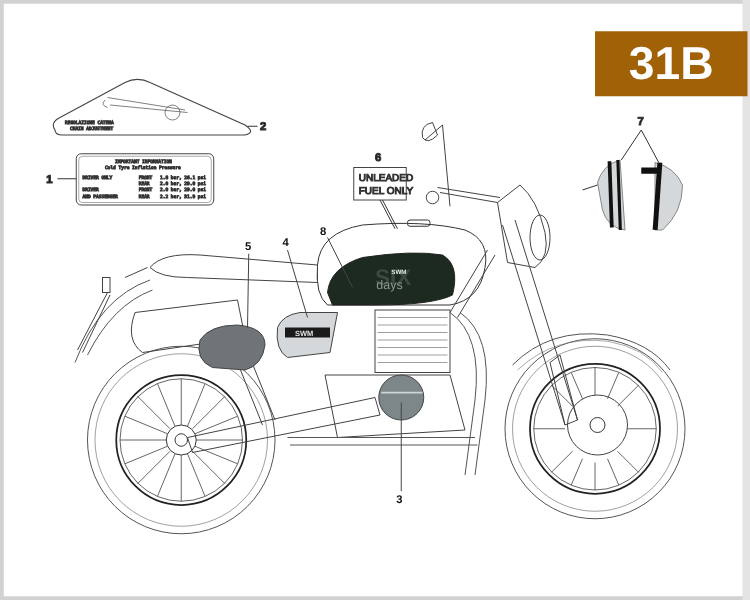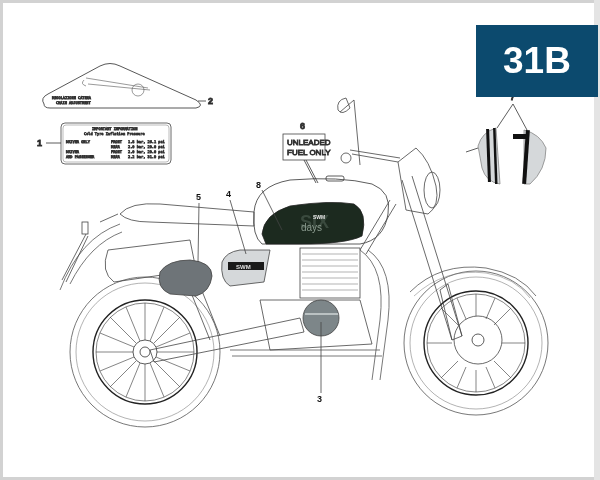--- a/index.html
+++ b/index.html
@@ -1,18 +1,18 @@
 <!DOCTYPE html>
 <html><head>
 <meta charset="utf-8">
 <style>
   html,body{margin:0;padding:0;background:#fff;}
   body{width:600px;height:480px;overflow:hidden;font-family:"Liberation Sans",sans-serif;}
   .frame{position:absolute;left:0;top:0;width:600px;height:480px;box-sizing:border-box;border:3px solid #d2d2d2;background:#fff;}
-  .badge{position:absolute;left:476px;top:25px;width:122px;height:72px;background:#0c4a6e;color:#fff;font-weight:bold;font-size:37px;display:flex;align-items:center;justify-content:center;letter-spacing:0px;font-family:"Liberation Sans",sans-serif;}
+  .badge{position:absolute;left:476px;top:25px;width:122px;height:52px;background:#a16207;color:#fff;font-weight:bold;font-size:37px;display:flex;align-items:center;justify-content:center;letter-spacing:0px;font-family:"Liberation Sans",sans-serif;}
   .rightstrip{position:absolute;right:0;top:0;width:6px;height:480px;background:#e4e4e4;}
   svg{position:absolute;left:0;top:0;}
   .num{font-family:"Liberation Sans",sans-serif;font-weight:bold;font-size:9px;fill:#111;}
   .tiny{font-family:"DejaVu Sans Mono",monospace;font-size:3.6px;fill:#333;}
   .fuel{font-family:"Liberation Sans",sans-serif;font-size:8px;fill:#222;}
 </style>
 </head>
 <body>
 
 <div class="frame"></div>

